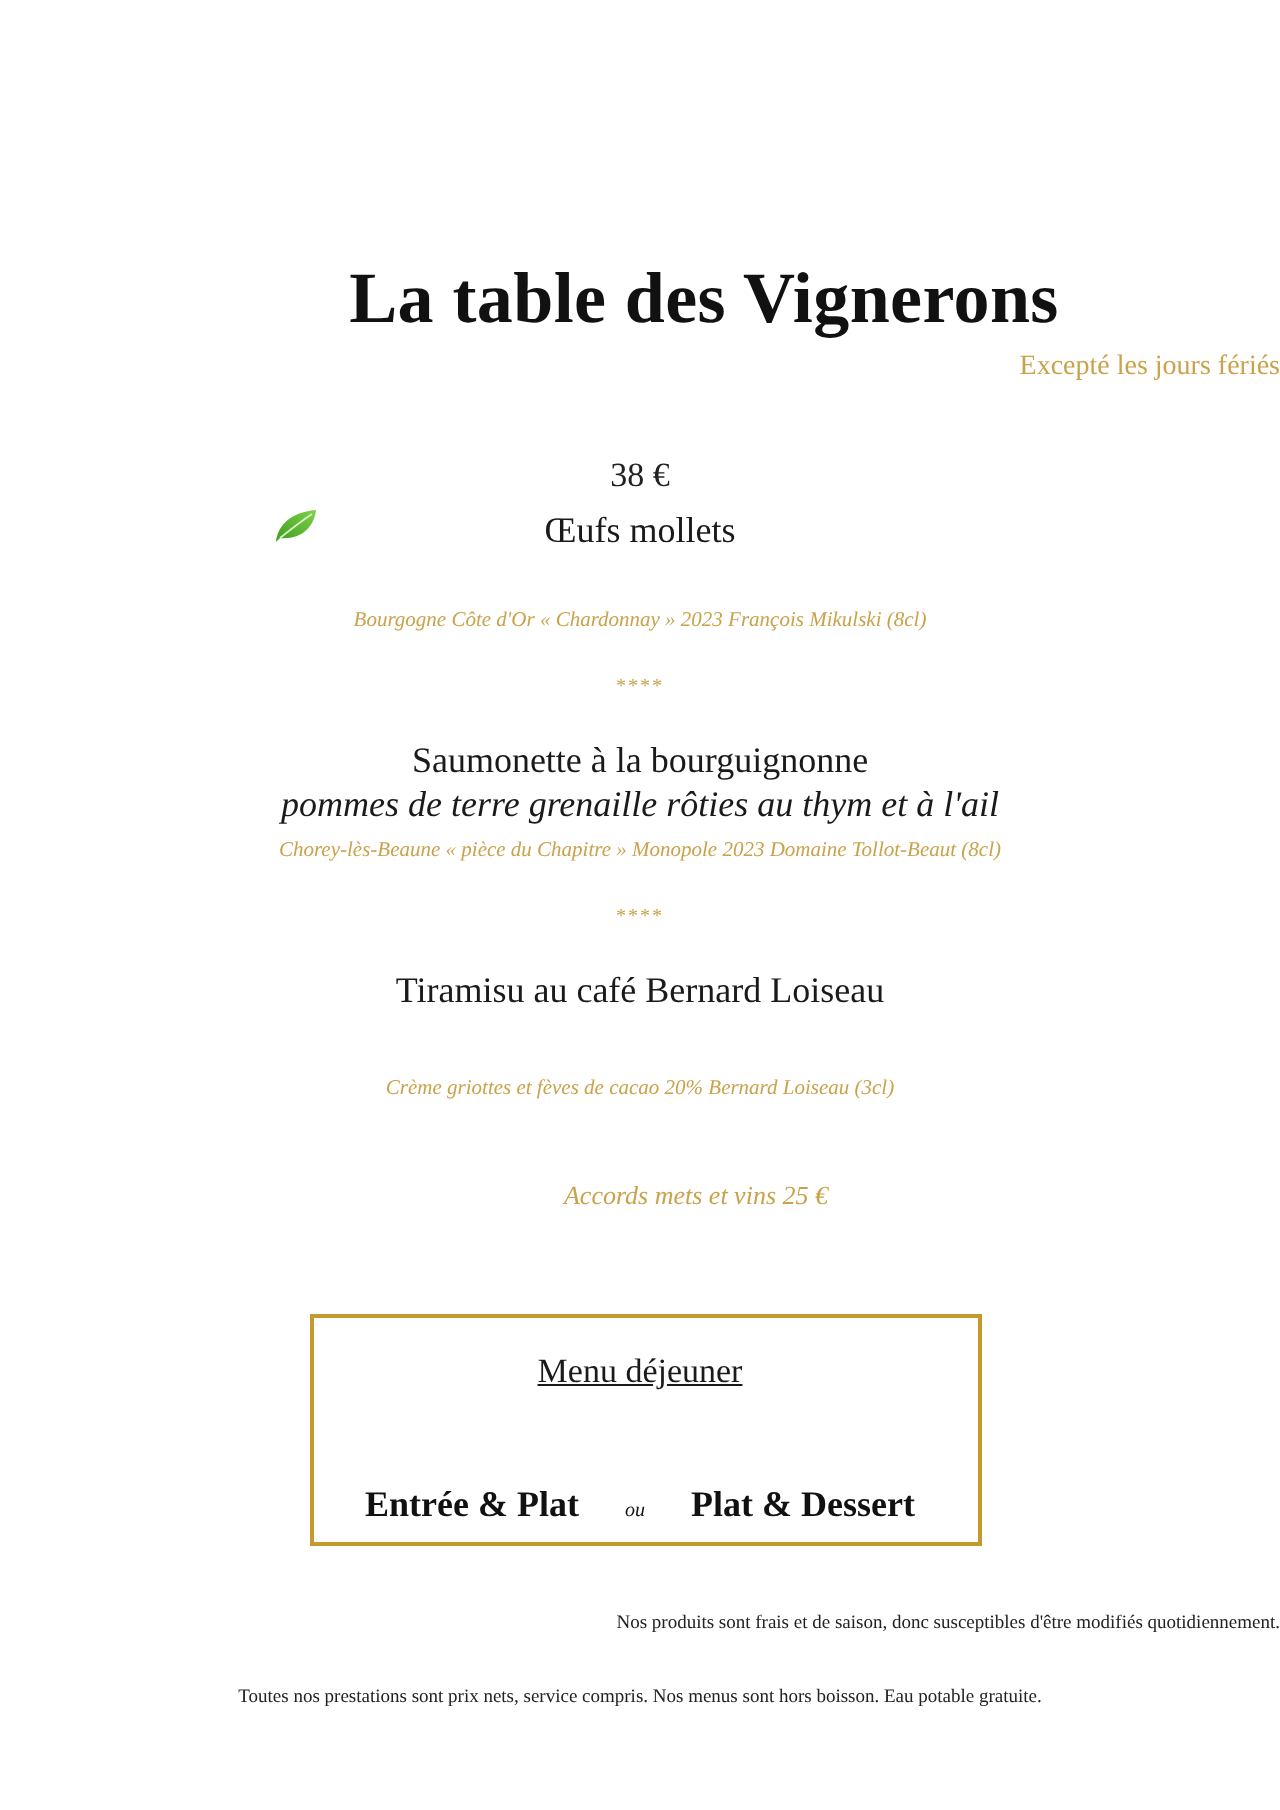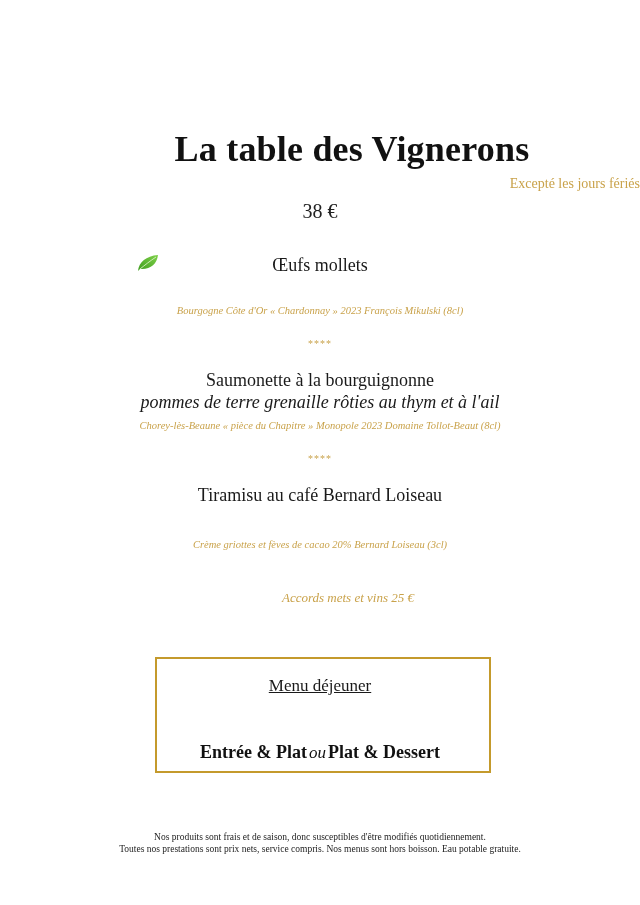--- a/index.html
+++ b/index.html
@@ -5,35 +5,35 @@
     html, body { margin: 0; padding: 0; background: #ffffff; }
     body {
       width: 640px; height: 905px; position: relative; overflow: hidden;
       font-family: "Liberation Serif", "DejaVu Serif", serif;
       color: #1a1a1a;
     }
     .page { position: absolute; left: 0; top: 0; width: 640px; height: 905px; }
     .center { position: absolute; left: 0; width: 640px; text-align: center; white-space: nowrap; }
     .title { top: 128px; font-size: 36px; font-weight: bold; color: #111; letter-spacing: 0.2px; margin-left: 32px; }
     .subtitle { top: 176px; font-size: 14px; color: #c9a24a; text-align: right; }
-    .price { top: 200px; font-size: 20px; color: #222; }
+    .price { top: 228px; font-size: 17px; color: #222; }
     .dish-name { font-size: 18px; color: #1a1a1a; }
     .dish-desc { font-size: 18px; font-style: italic; color: #1a1a1a; }
     .wine { font-size: 10.5px; font-style: italic; color: #c9a24a; }
     .sep { font-size: 10px; color: #c9a24a; letter-spacing: 1px; }
     .pairing { font-size: 13px; font-style: italic; color: #c9a24a; }
     .leaf { position: absolute; left: 137px; top: 254px; width: 22px; height: 18px; }
     .lunch-box {
       position: absolute; left: 155px; top: 657px; width: 336px; height: 116px;
       border: 2px solid #c49a2c; box-sizing: border-box;
     }
     .lunch-title { top: 676px; font-size: 17px; text-decoration: underline; color: #1a1a1a; }
     .lunch-price { top: 709px; font-size: 17px; font-style: italic; color: #1a1a1a; }
     .lunch-options { top: 742px; font-size: 18px; font-weight: bold; color: #111; }
-    .lunch-options .ou { font-weight: normal; font-style: italic; font-size: 17px; margin: 0 2px; }
+    .lunch-options .ou { font-weight: normal; font-style: italic; font-size: 10px; margin: 0 23px; }
     .footer { font-size: 9.5px; color: #222; }
   </style>
 </head>
 <body>
 
 <div class="page">
 
   <div class="center title">La table des Vignerons</div>
   <div class="center subtitle">Excepté les jours fériés</div>
   <div class="center price">38 €</div>
@@ -61,15 +61,15 @@
   <div class="center wine" style="top:539px;">Crème griottes et fèves de cacao 20% Bernard Loiseau (3cl)</div>
 
   <div class="center pairing" style="top:590px;padding-left:28px;">Accords mets et vins 25 €</div>
 
   <div class="lunch-box"></div>
   <div class="center lunch-title">Menu déjeuner</div>
   <div class="center lunch-options">
     <span>Entrée &amp; Plat</span><span class="ou">ou</span><span>Plat &amp; Dessert</span>
   </div>
 
-  <div class="center footer" style="top:832px;">Nos produits sont frais et de saison, donc susceptibles d'être modifiés quotidiennement.</div>
+  <div class="center footer" style="top:807px;text-align:right;">Nos produits sont frais et de saison, donc susceptibles d'être modifiés quotidiennement.</div>
   <div class="center footer" style="top:844px;">Toutes nos prestations sont prix nets, service compris. Nos menus sont hors boisson. Eau potable gratuite.</div>
 </div>
 
 </body></html>

